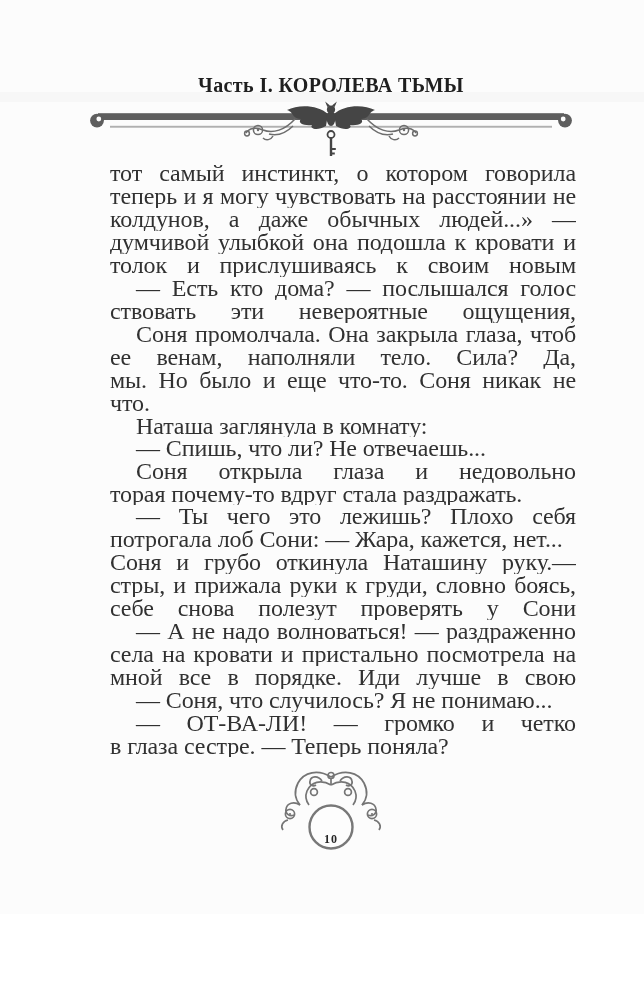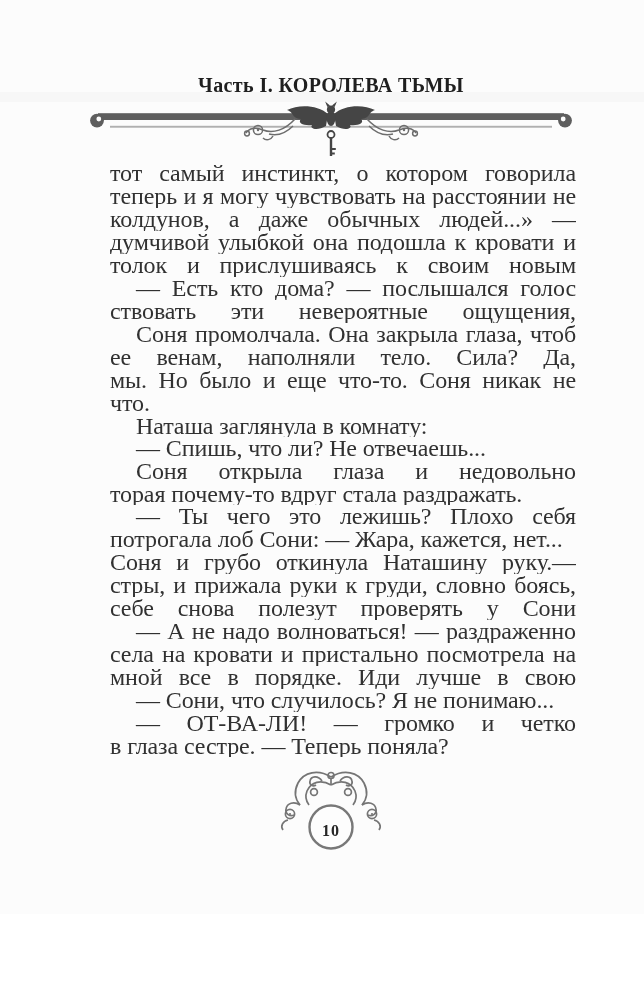--- a/index.html
+++ b/index.html
@@ -44,23 +44,23 @@
   .line.last{text-align-last:left;}
   .line.indent{text-indent:26px;}
   .medallion{
     position:relative;
     width:130px;height:104px;
     margin:7px 0 0 266px;
   }
   .medallion svg{display:block;width:130px;height:104px;}
   .pagenum{
     position:absolute;
-    top:58px;left:0;right:0;
+    top:68px;left:0;right:0;
     text-align:center;
-    font-size:16px;
+    font-size:12px;
     font-weight:bold;
     letter-spacing:1px;
     color:#262626;
   }
   
   .scanband{position:absolute;left:0;width:100%;background:rgba(80,80,80,0.03);pointer-events:none;}
 </style>
 </head>
 <body>
 
@@ -127,21 +127,21 @@
       <div class="line indent">Соня открыла глаза и недовольно взглянула на сестру, ко-</div>
       <div class="line last">торая почему-то вдруг стала раздражать.</div>
       <div class="line indent">— Ты чего это лежишь? Плохо себя чувствуешь? Болит</div>
       <div class="line last">потрогала лоб Сони: — Жара, кажется, нет...</div>
       <div class="line last">Соня и грубо откинула Наташину руку.— Чего прицепилась?</div>
       <div class="line">стры, и прижала руки к груди, словно боясь, что они сами по</div>
       <div class="line">себе снова полезут проверять у Сони температуру.— Я про-</div>
       <div class="line indent">— А не надо волноваться! — раздраженно ответила Соня,</div>
       <div class="line">села на кровати и пристально посмотрела на Наташу.— Со</div>
       <div class="line last">мной все в порядке. Иди лучше в свою комнату.</div>
-      <div class="line indent last">— Сони, что случилось? Я не понимаю...</div>
+      <div class="line indent last">— Соня, что случилось? Я не понимаю...</div>
       <div class="line indent">— ОТ-ВА-ЛИ! — громко и четко выговорила Соня, мной</div>
       <div class="line last">в глаза сестре. — Теперь поняла?</div>
     </div>
 
   <div class="medallion">
     <svg viewBox="0 0 130 104" aria-hidden="true">
       <g stroke="#757575" fill="none" stroke-width="1.7">
         <g>
           <path d="M65 13 C52 5 38 8 32 19 C28 27 29 35 34 41"></path>
           <path d="M65 21 C55 15 45 18 41 27 C39 32 40 37 43 41"></path>

